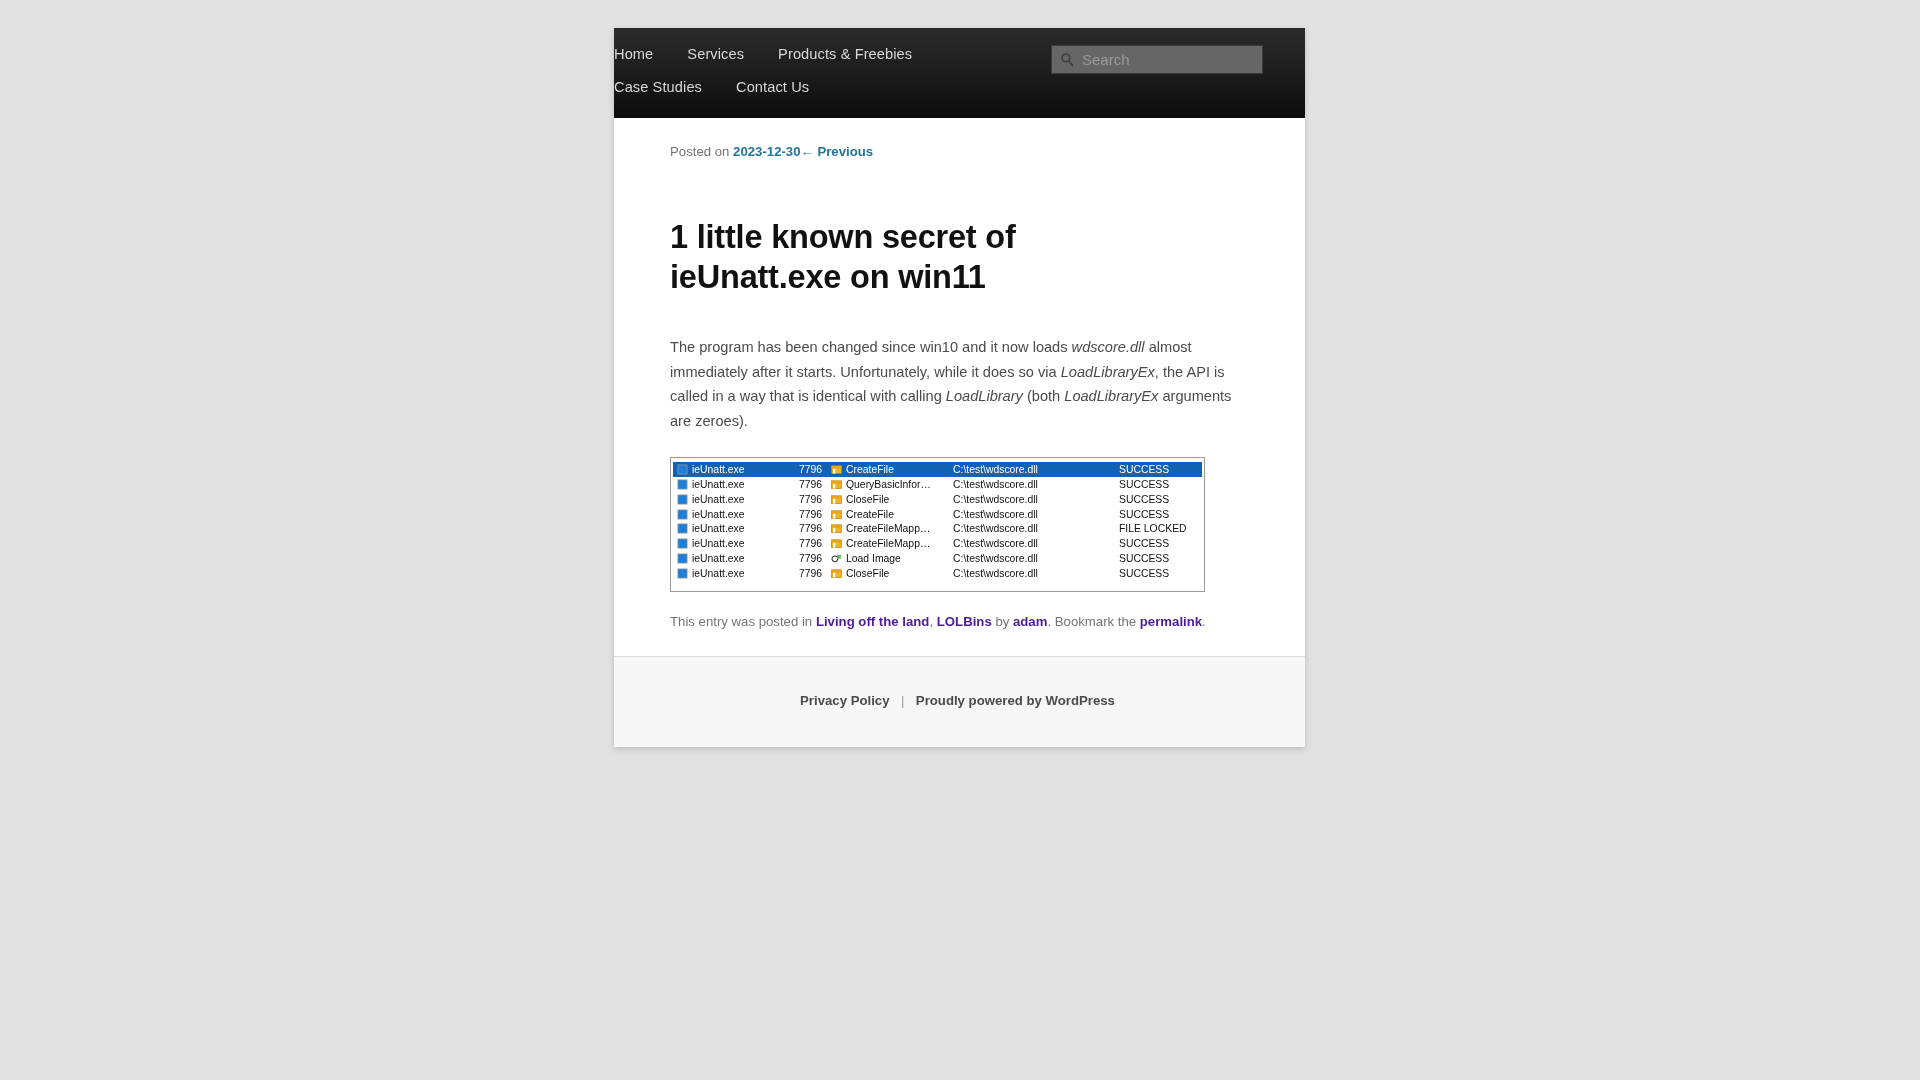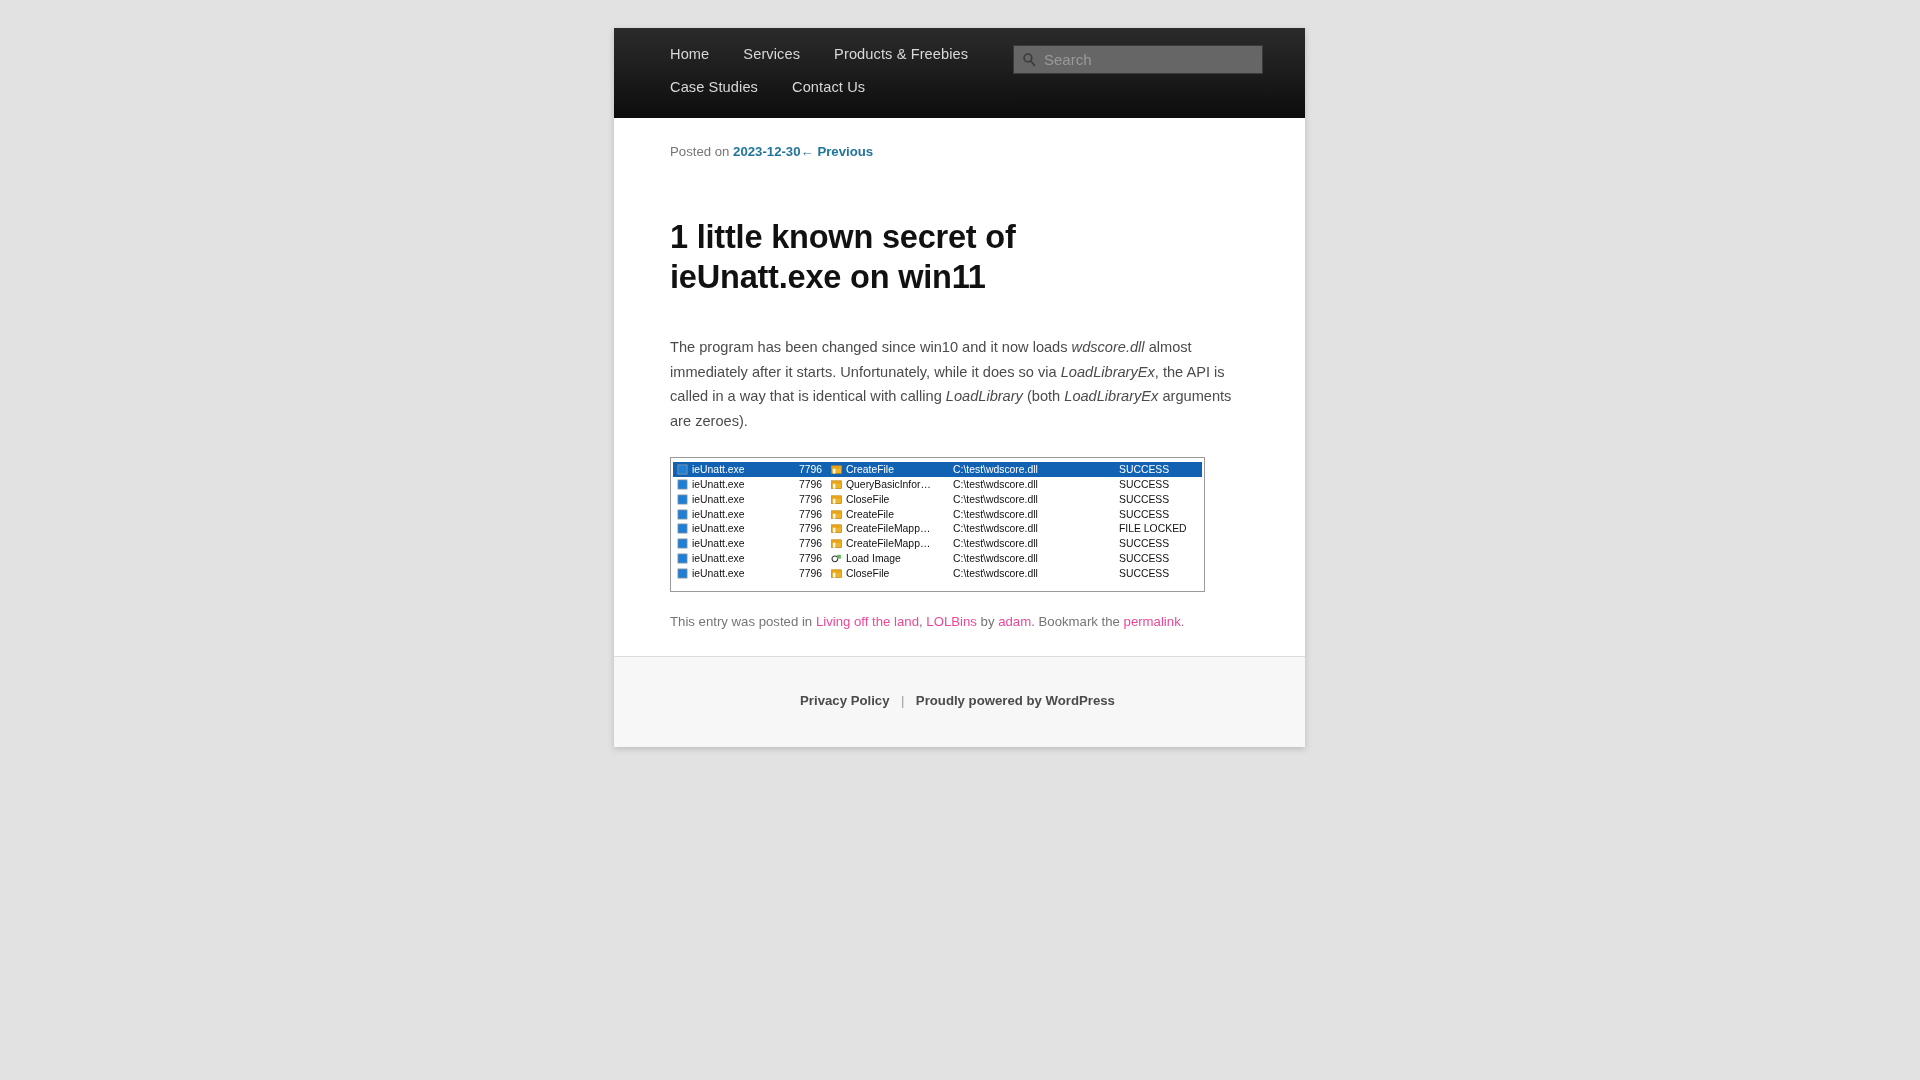--- a/index.html
+++ b/index.html
@@ -31,39 +31,38 @@
     background: #222222;
     background-image: linear-gradient(to bottom, #2b2b2b 0%, #1d1d1d 48%, #0c0c0c 100%);
     padding: 0;
     position: relative;
     min-height: 90px;
   }
   .nav-rows { padding: 10px 0 12px 0; }
   .nav-row {
     display: flex;
     align-items: center;
-    padding-left: 56px;
     height: 33px;
   }
   .nav-item {
     color: #d8d8d8;
     font-size: 14.6px;
     line-height: 33px;
     margin-right: 34px;
     text-decoration: none;
     white-space: nowrap;
     cursor: pointer;
     letter-spacing: .1px;
   }
 
   
   #search-box {
     position: absolute;
     right: 42px; top: 17px;
-    width: 250px; height: 29px;
+    width: 212px; height: 29px;
     background: #666666;
     border: 1px solid #3a3a3a;
     display: flex;
     align-items: center;
     padding: 0 8px;
   }
   #search-box .mag {
     width: 15px; height: 15px;
     flex: 0 0 auto;
     margin-right: 5px;
@@ -151,22 +150,22 @@
   .c-res  { flex: 1 1 auto; text-align: left; padding-left: 6px; }
 
   
   .entry-meta-footer {
     font-size: 13.2px;
     color: #757575;
     margin-top: 20px;
     line-height: 20px;
   }
   .entry-meta-footer a {
-    color: #ec4899;
-    font-weight: normal;
+    color: #4c1d95;
+    font-weight: bold;
     text-decoration: none;
     cursor: pointer;
   }
 
   
   #colophon {
     background: #f7f7f7;
     border-top: 1px solid #dcdcdc;
     text-align: center;
     padding: 34px 4px 38px 0;

